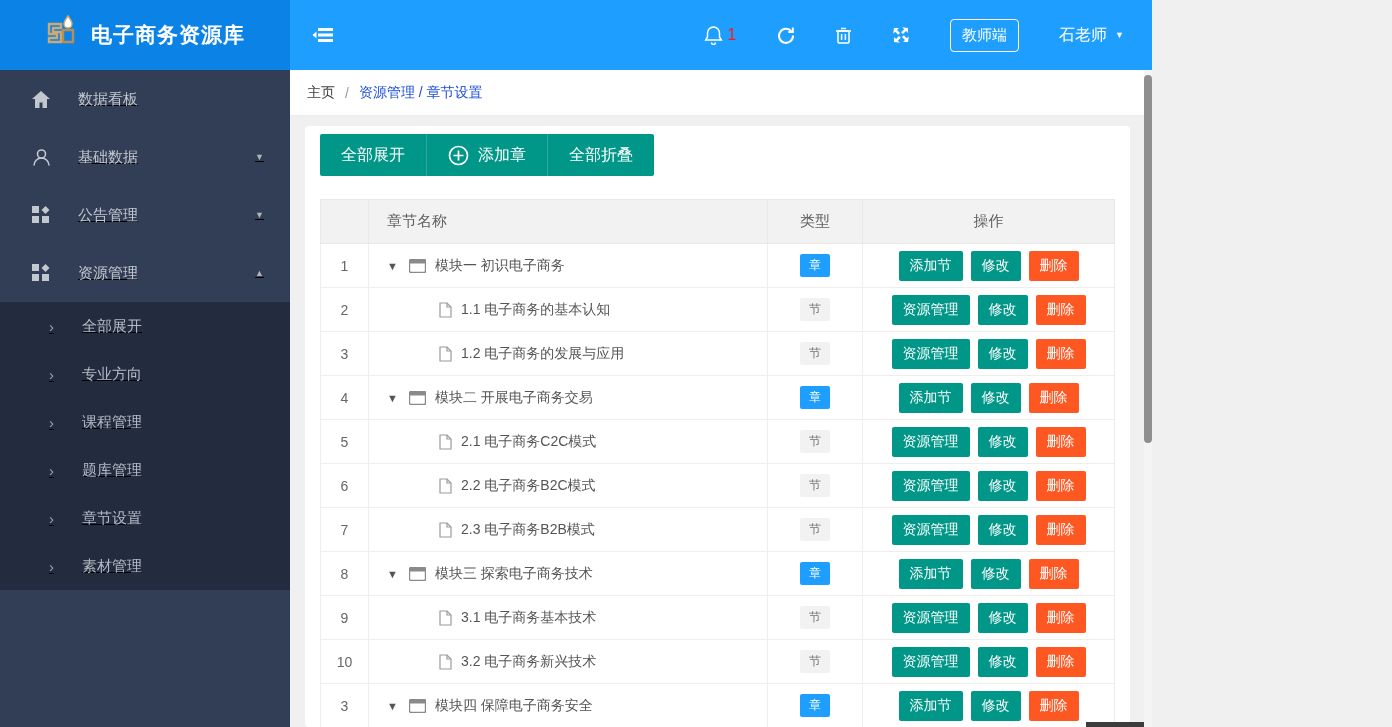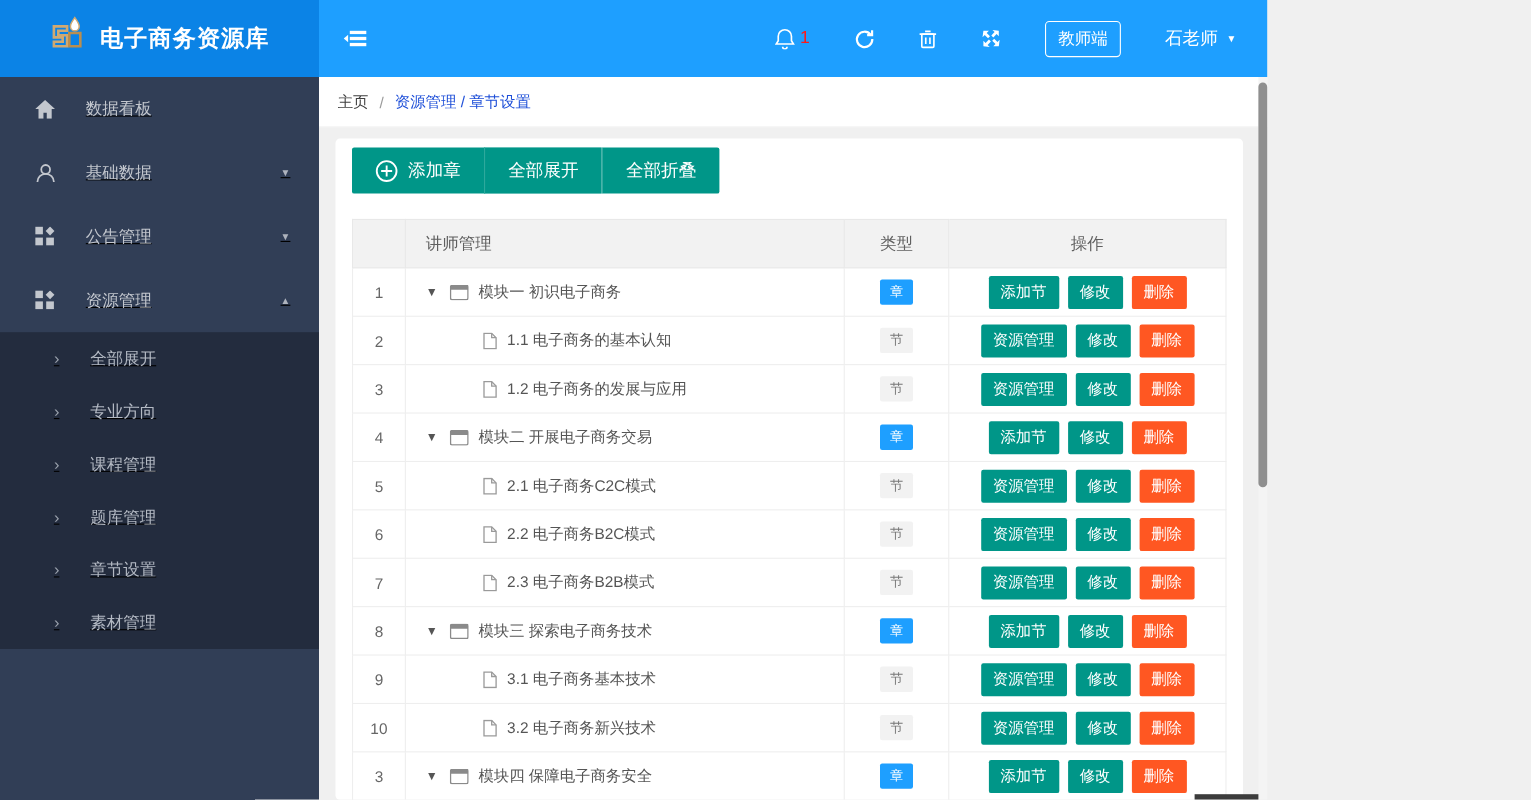--- a/index.html
+++ b/index.html
@@ -204,44 +204,44 @@
       <div class="breadcrumb">
         <span class="bc-home">主页</span>
         <span class="bc-sep">/</span>
         <span class="bc-trail">资源管理 / 章节设置</span>
       </div>
 
       <div class="content">
         <div class="card">
 
           <div class="toolbar">
+            <button class="tbtn">全部展开</button>
             <button class="tbtn">
               <span style="display:flex;">
                 <svg width="21" height="21" viewBox="0 0 21 21" fill="none" stroke="#fff" stroke-width="1.7">
                   <circle cx="10.5" cy="10.5" r="9"></circle>
                   <path d="M10.5 5.5 v10 M5.5 10.5 h10"></path>
                 </svg>
               </span>
               <span>添加章</span>
             </button>
-            <button class="tbtn">全部展开</button>
             <button class="tbtn">全部折叠</button>
           </div>
 
           <table class="grid">
             <colgroup>
                 <col style="width:48px">
                 <col>
                 <col style="width:95px">
                 <col style="width:252px">
               </colgroup>
             <thead>
               <tr>
                 <th></th>
-                <th class="th-name">讲师管理</th>
+                <th class="th-name">章节名称</th>
                 <th>类型</th>
                 <th>操作</th>
               </tr>
             </thead>
             <tbody id="rows-body">
                 <tr class="row-chapter">
     <td class="c-num">1</td>
     <td>
       <div class="name-cell">
         <span class="tree-caret">▼</span>

